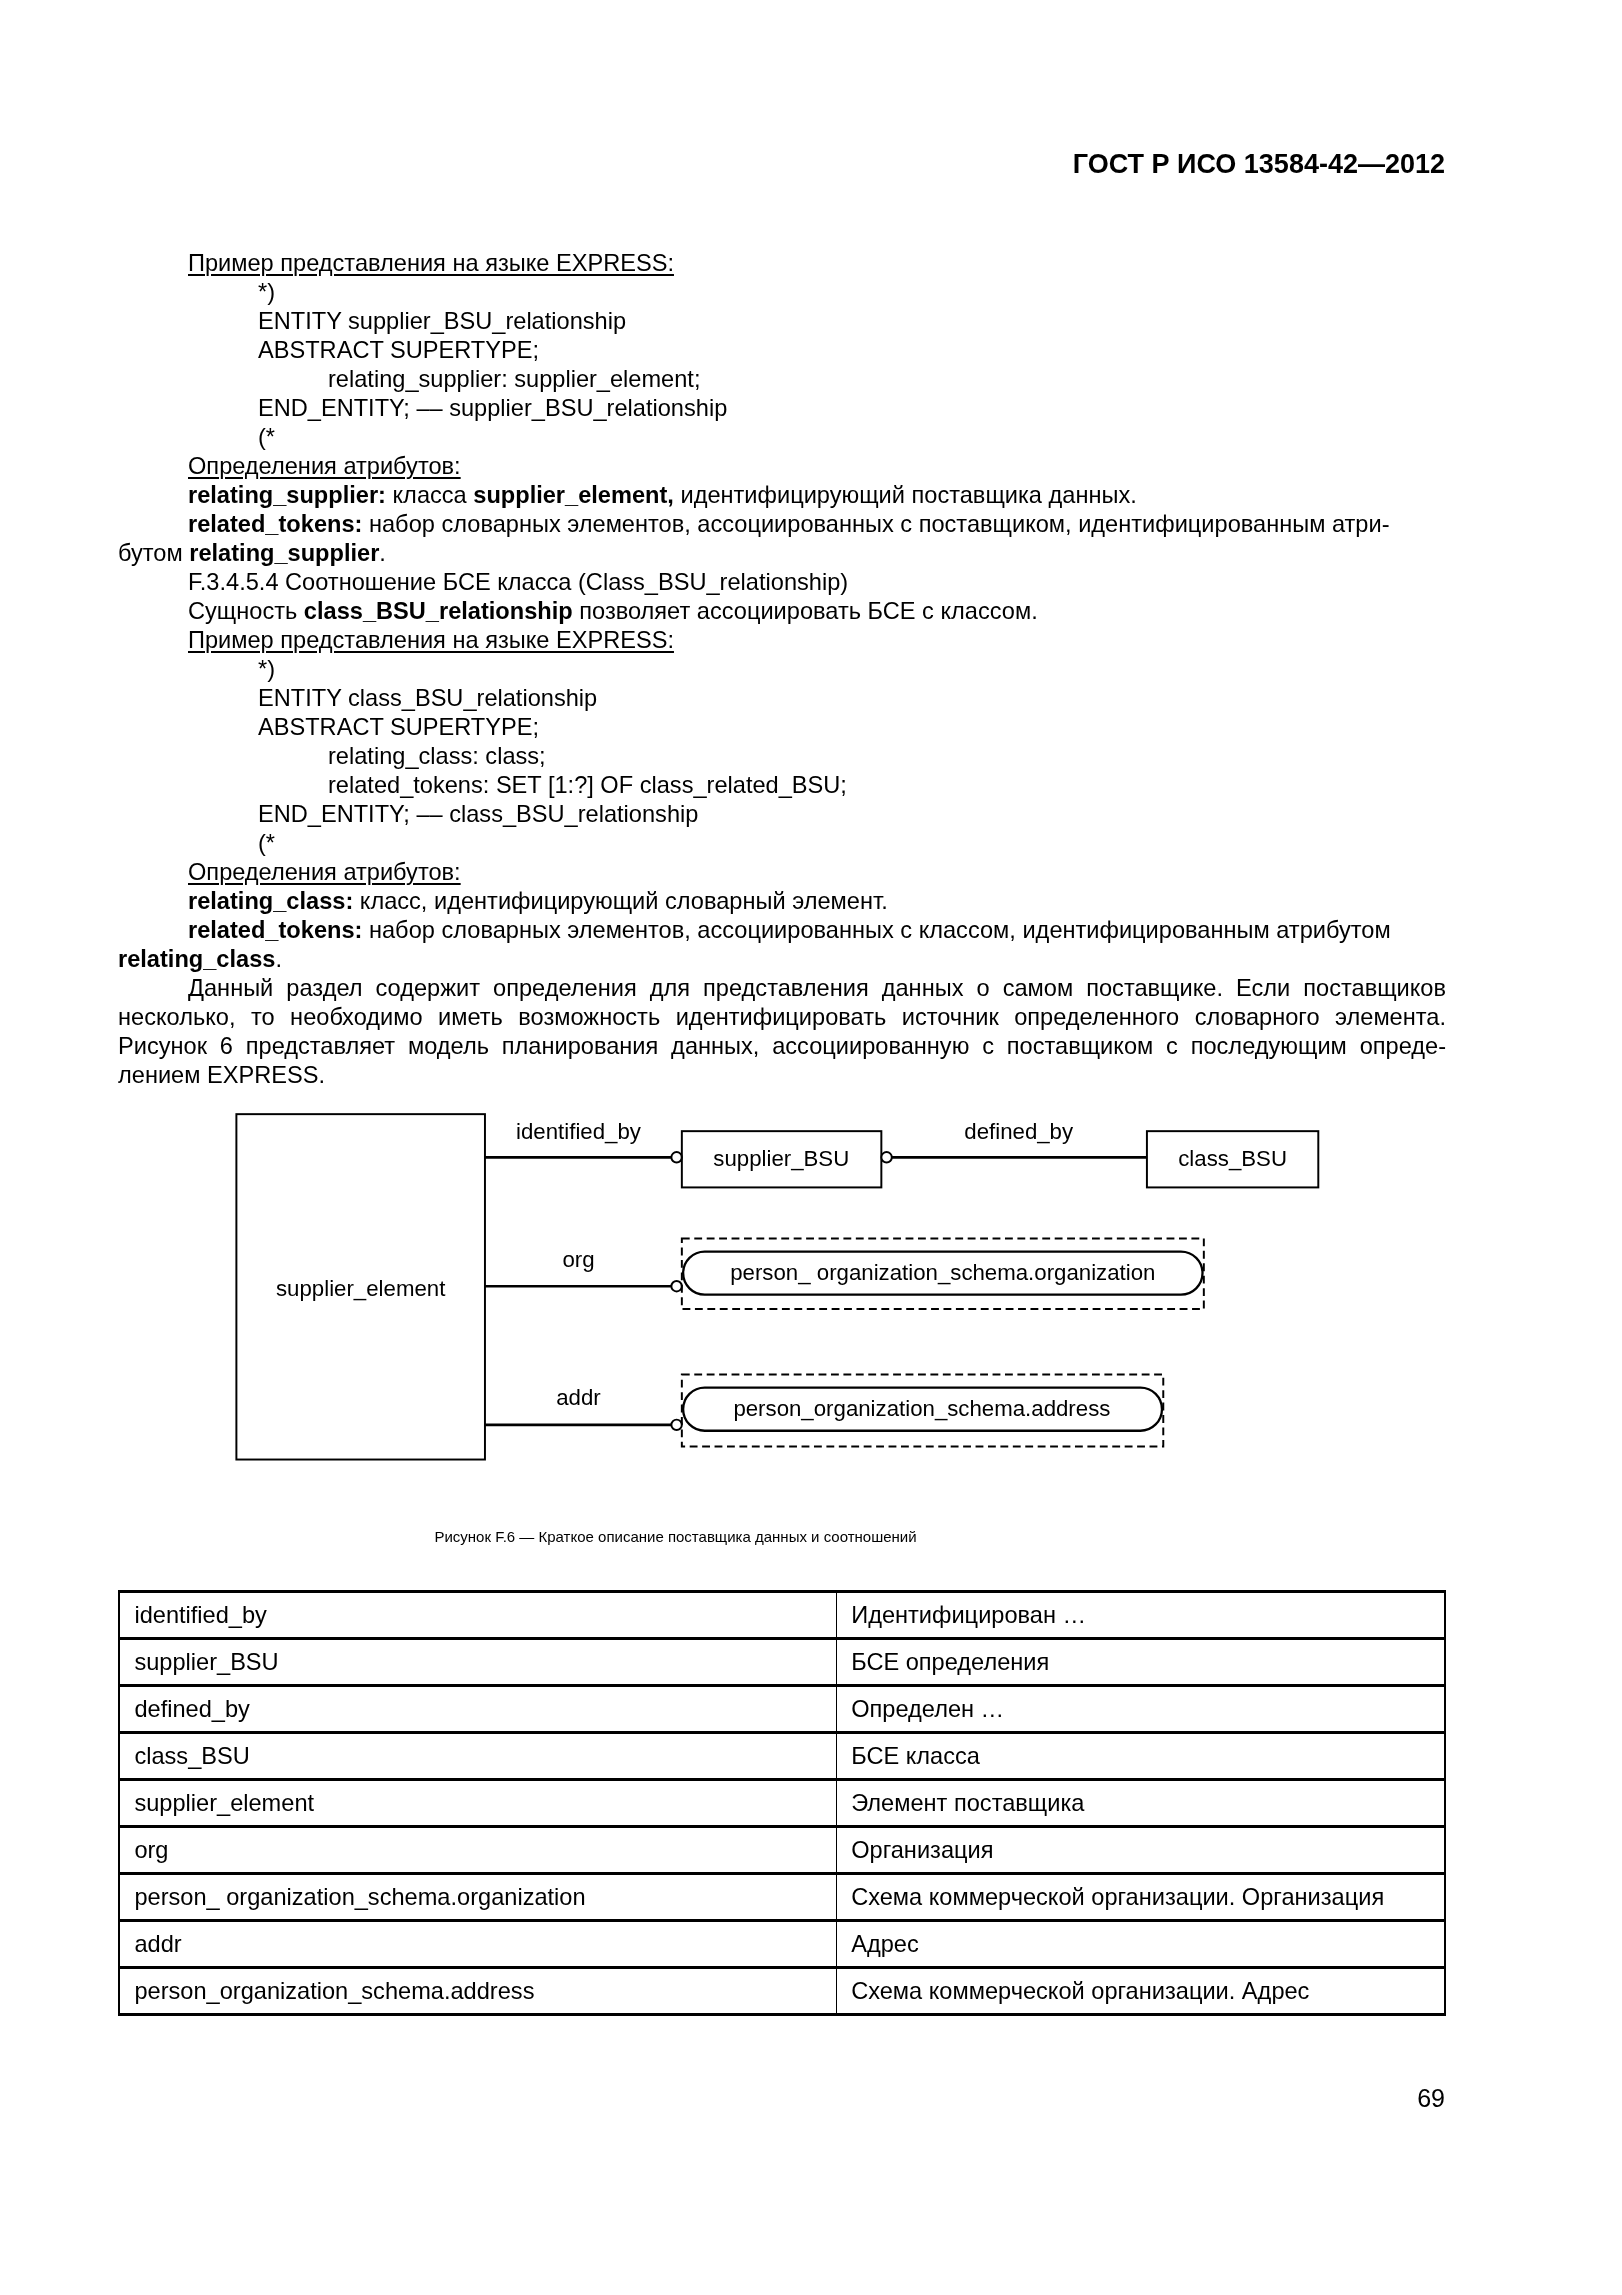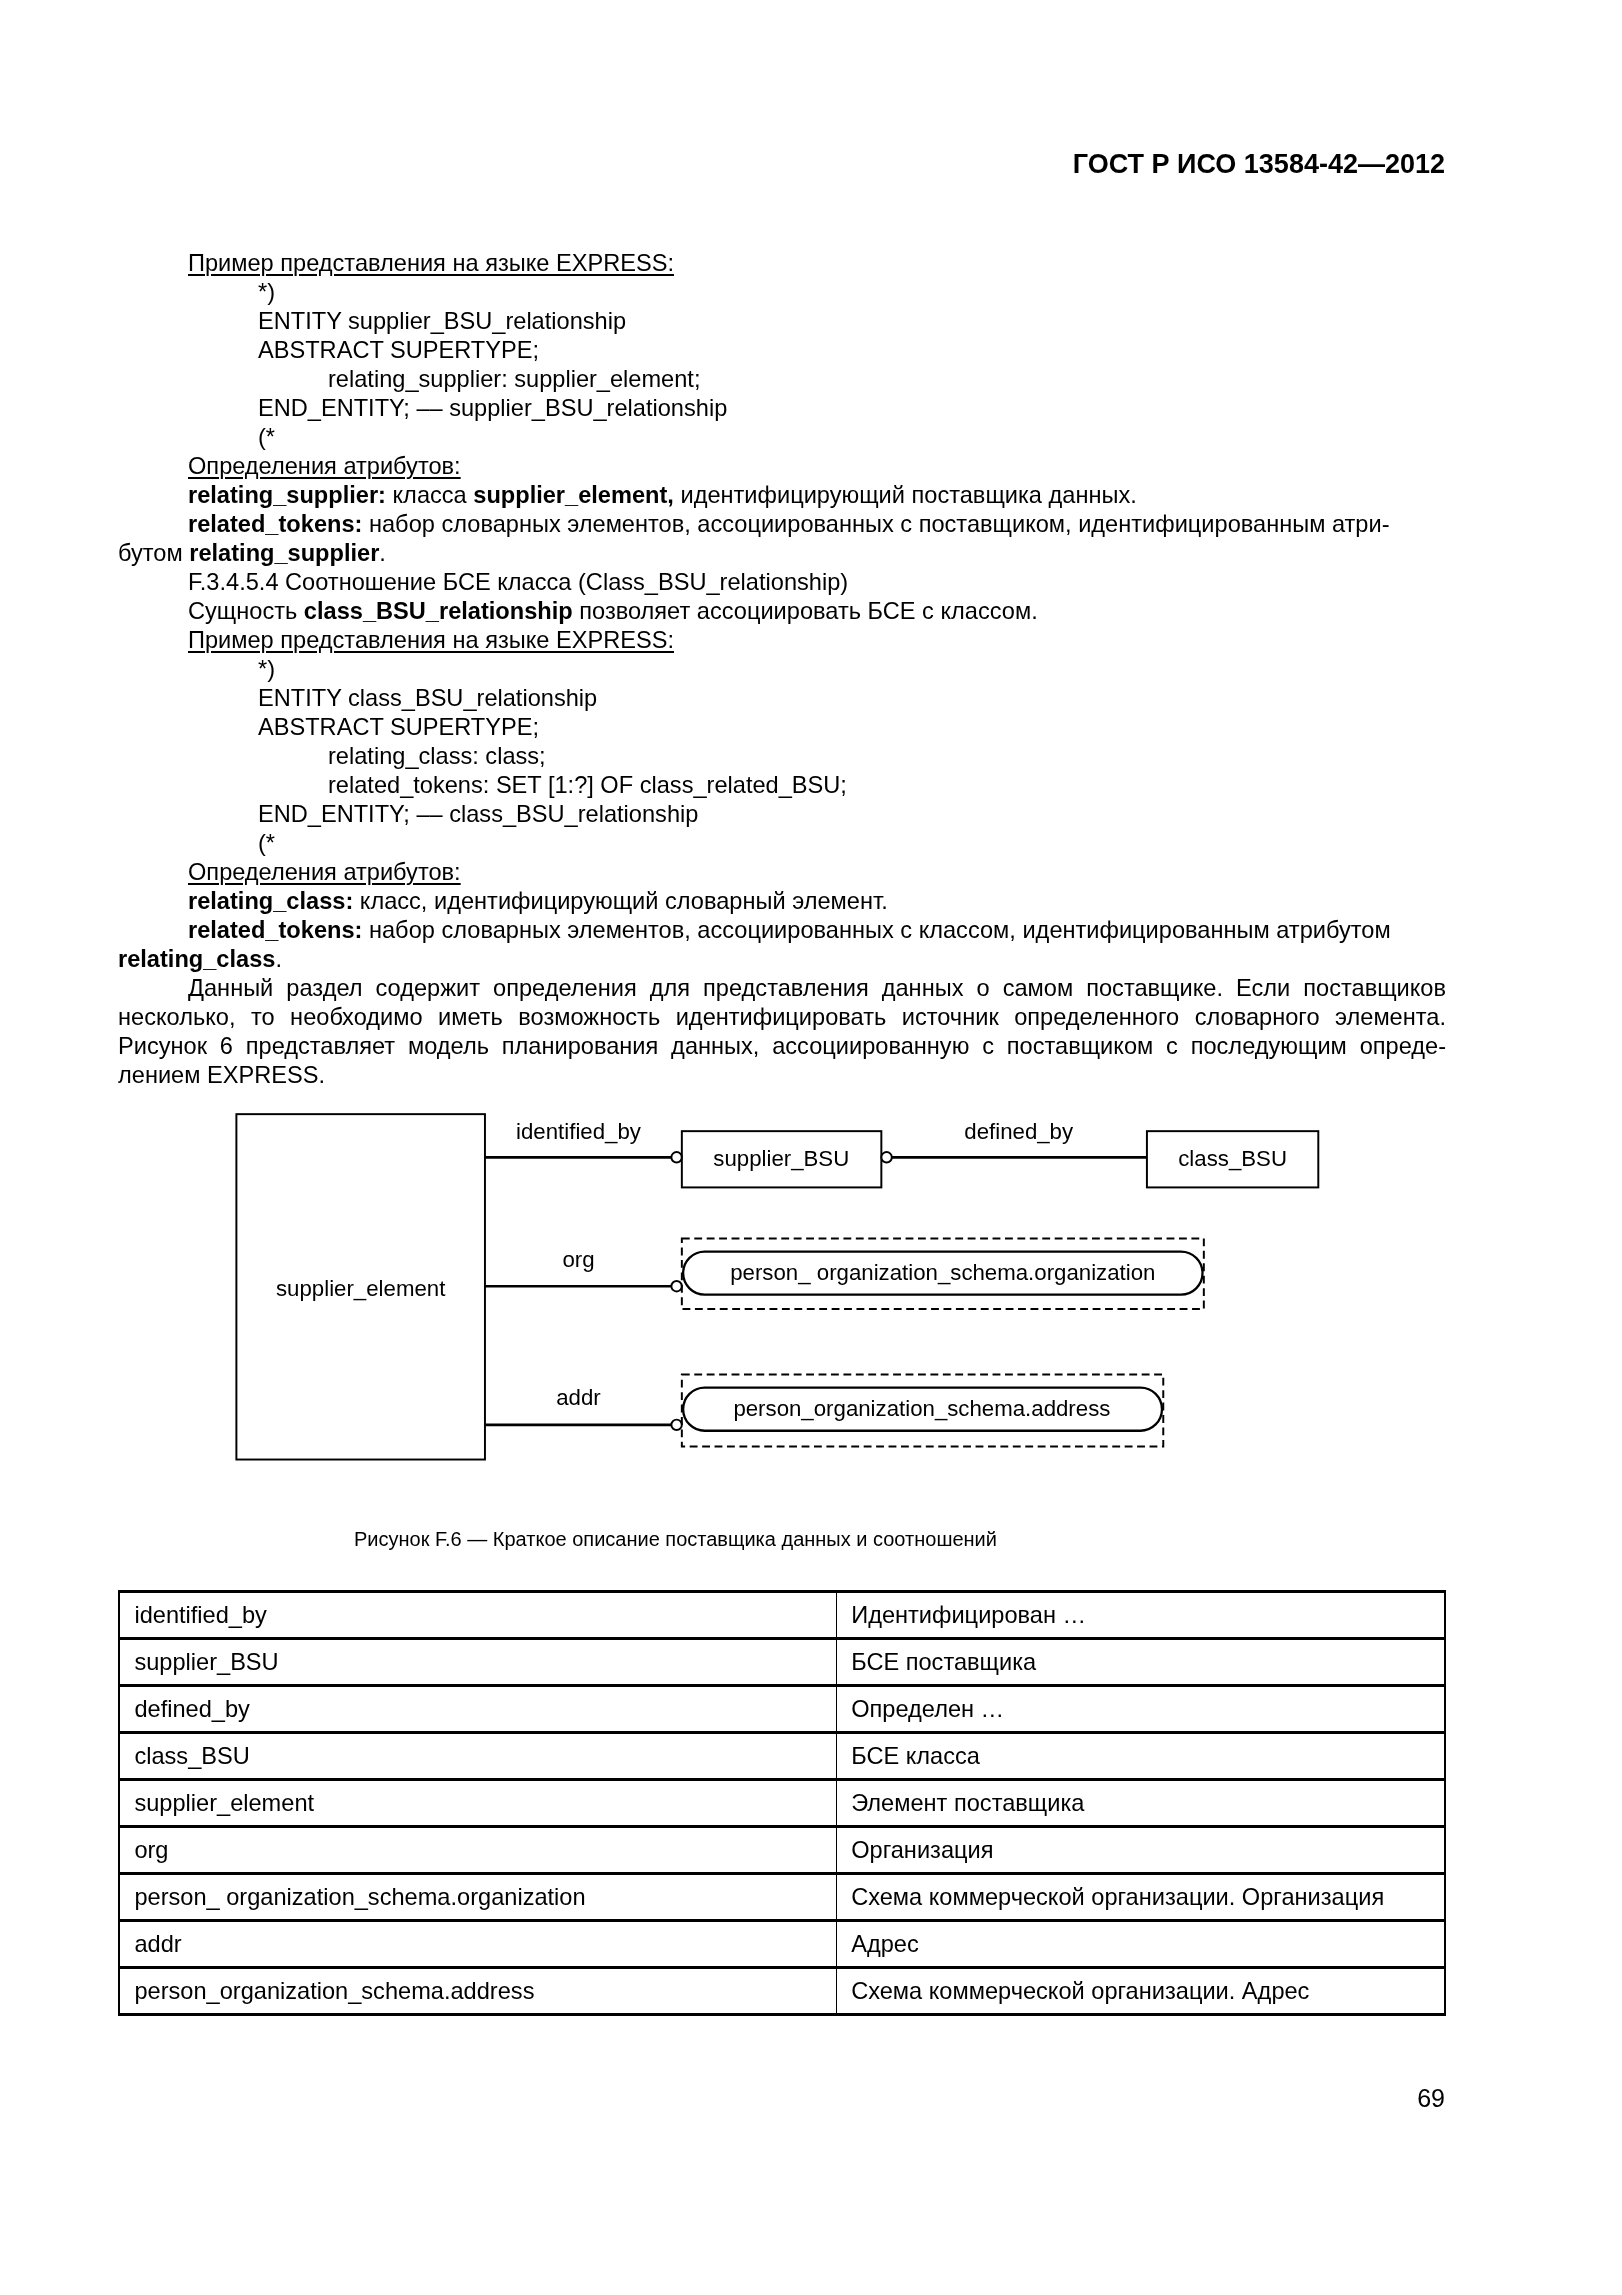--- a/index.html
+++ b/index.html
@@ -8,21 +8,21 @@
   .body { position:absolute; left:118px; top:209px; width:1328px; font-size:23.6px; line-height:29px;margin-top:40px; }
   .ln { white-space:pre; }
   .i1 { padding-left:70px; }
   .i2 { padding-left:140px; }
   .i3 { padding-left:210px; }
   .u { text-decoration:underline; text-underline-offset:3.3px; text-decoration-thickness:2px; }
   b { font-weight:bold; }
   .just { text-align:justify; text-align-last:left; white-space:normal; }
   .diagram { position:absolute; left:222px; top:1106px; width:1112px; height:380px; }
   .diagram svg { display:block; }
-  .caption { position:absolute; left:0; width:1351px; top:1528px; text-align:center; font-size:20px; }
+  .caption { position:absolute; left:0; width:1351px; top:1528px; text-align:center; font-size:15px; }
   table.defs { position:absolute; left:118px; top:1590px; width:1328px; border-collapse:collapse; font-size:23.6px; }
   table.defs td { border:2px solid #000; height:44px; padding:0 14.4px; vertical-align:middle; }
   table.defs tr td { border-top-width:3.3px; border-bottom-width:3.3px; }
   table.defs td.c1 { width:687px; border-right-width:1.3px; }
   table.defs td.c2 { border-left-width:1.3px; }
   .pagenum { position:absolute; right:178px; top:2084px; font-size:25px; }
 </style>
 </head>
 <body>
 
@@ -119,21 +119,21 @@
 <div class="caption">Рисунок F.6 — Краткое описание поставщика данных и соотношений</div>
 
 <table class="defs">
   <tbody>
     <tr>
         <td class="c1">identified_by</td>
         <td class="c2">Идентифицирован …</td>
       </tr>
     <tr>
         <td class="c1">supplier_BSU</td>
-        <td class="c2">БСЕ поставщика</td>
+        <td class="c2">БСЕ определения</td>
       </tr>
     <tr>
         <td class="c1">defined_by</td>
         <td class="c2">Определен …</td>
       </tr>
     <tr>
         <td class="c1">class_BSU</td>
         <td class="c2">БСЕ класса</td>
       </tr>
     <tr>

